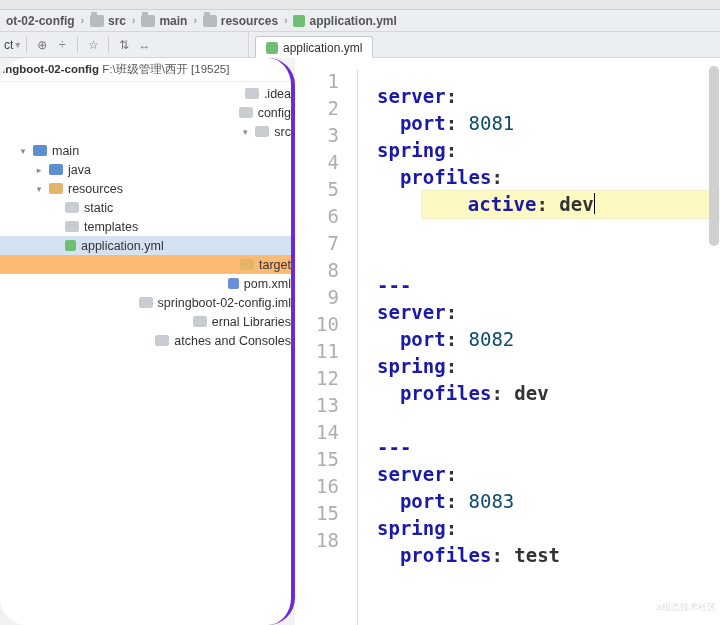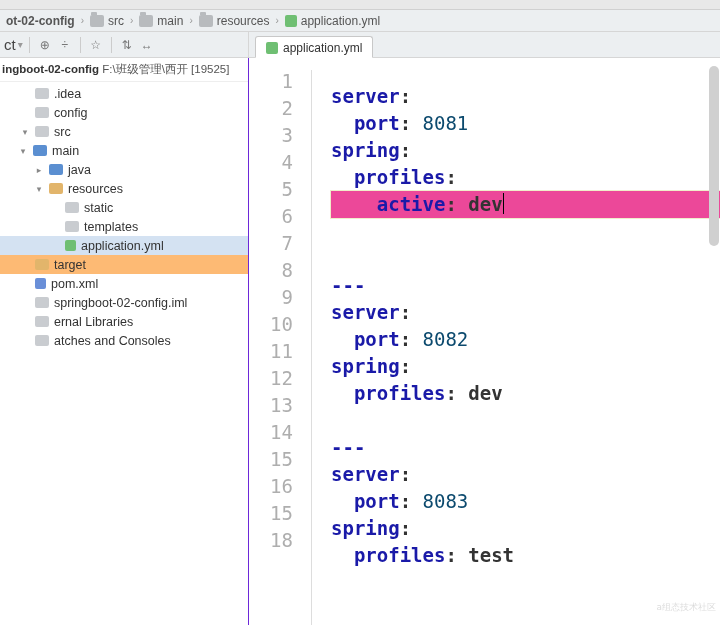--- a/index.html
+++ b/index.html
@@ -20,41 +20,42 @@
   .breadcrumb {
     display: flex;
     align-items: center;
     gap: 6px;
     padding: 3px 6px;
     background: #eceff1;
     border-bottom: 1px solid #d6d6d6;
     height: 22px;
     font-size: 12px;
     color: #555;
+    font-weight: bold;
   }
   .crumb { display: flex; align-items: center; gap: 4px; }
   .folder-icon { width: 14px; height: 12px; background: #b8bbbe; border-radius: 2px; display: inline-block; position: relative; }
   .folder-icon::before { content: ""; position: absolute; top: -3px; left: 1px; width: 6px; height: 3px; background: #b8bbbe; border-radius: 1px 1px 0 0; }
   .yml-icon { width: 12px; height: 12px; display: inline-block; background: #6fbf73; border-radius: 2px; }
   .chevron { color: #999; font-size: 10px; }
   .toolbar {
     display: flex;
     height: 26px;
     background: #eceff1;
     border-bottom: 1px solid #d6d6d6;
   }
   .toolbar-left {
     width: 249px;
     display: flex;
     align-items: center;
     gap: 2px;
     padding: 0 4px;
     border-right: 1px solid #d6d6d6;
   }
-  .toolbar-left span.tool-label { font-size: 15px; color: #444; text-align: center; }
+  .toolbar-left span.tool-label { font-size: 12px; color: #444; text-align: center; }
   .divider { width: 1px; height: 16px; background: #ccc; margin: 0 4px; }
   .tool-btn { width: 18px; height: 18px; display: flex; align-items: center; justify-content: center; color: #777; cursor: pointer; font-size: 12px; }
   .toolbar-right { flex: 1; display: flex; align-items: flex-end; padding-left: 6px; }
   .editor-tab {
     display: flex;
     align-items: center;
     gap: 5px;
     background: #fff;
     border: 1px solid #c8c8c8;
     border-bottom: 1px solid #fff;
@@ -64,24 +65,25 @@
     color: #333;
     height: 22px;
     position: relative;
     top: 1px;
   }
   .main {
     display: flex;
     height: calc(625px - 10px - 22px - 26px);
   }
   .sidebar {
-    width: 249px;
+    width: 295px;
     background: #fff;
-    border-right: 1px solid #6d28d9;
+    border-right: 4px solid #6d28d9;
     overflow: hidden;
+    border-radius: 27px;
   }
   .sidebar-header {
     font-size: 11.5px;
     color: #555;
     padding: 4px 4px 4px 2px;
     white-space: nowrap;
     overflow: hidden;
     border-bottom: 1px solid #eee;
   }
   .sidebar-header b { color: #333; font-weight: 700; }
@@ -93,21 +95,21 @@
     height: 19px;
     padding-left: 4px;
     font-size: 12.5px;
     color: #333;
     cursor: pointer;
     white-space: nowrap;
   }
   .tree-row.selected { background: #d4e2f2; }
   .tree-row.target { background: #fdba74; }
   .arrow { width: 10px; text-align: center; color: #888; font-size: 9px; }
-  .indent0 { padding-left: 20px; }
+  .indent0 { padding-left: 12px; justify-content: flex-end; }
   .indent1 { padding-left: 18px; }
   .indent2 { padding-left: 34px; }
   .indent3 { padding-left: 50px; }
   .t-folder { width: 14px; height: 11px; background: #c9ccd0; border-radius: 2px; flex-shrink: 0; position: relative; }
   .t-folder.blue { background: #5b8fd1; }
   .t-folder.orange { background: #e2b56b; }
   .t-yml { width: 11px; height: 11px; background: #6fbf73; border-radius: 2px; flex-shrink: 0; }
   .t-xml { width: 11px; height: 11px; background: #6a8fd8; border-radius: 2px; flex-shrink: 0; }
   .editor {
     flex: 1;
@@ -144,21 +146,21 @@
     width: 1px;
     background: #ddd;
   }
   .code {
     flex: 1;
     padding: 25px 0 0 10px;
     white-space: pre;
     position: relative;
   }
   .code-line { height: 27px; }
-  .code-line.current { background: #ec4899; outline: 1px solid #f0eecb; }
+  .code-line.current { background: #fef9c3; outline: 1px solid #f0eecb; margin-left: 45px; }
   .kw { color: #1a1aa8; font-weight: 700; }
   .num { color: #0c4a6e; }
   .txt { color: #333; font-weight: 700; }
   .cursor { display: inline-block; width: 1px; height: 21px; background: #000; vertical-align: -3px; }
   .scrollbar-v {
     position: absolute; right: 1px; top: 0; width: 10px; height: 100%;
     background: transparent;
   }
   .scrollbar-v .thumb { position: absolute; top: 8px; left: 0; width: 10px; height: 180px; background: #d0d0d0; border-radius: 5px; }
   .watermark {

